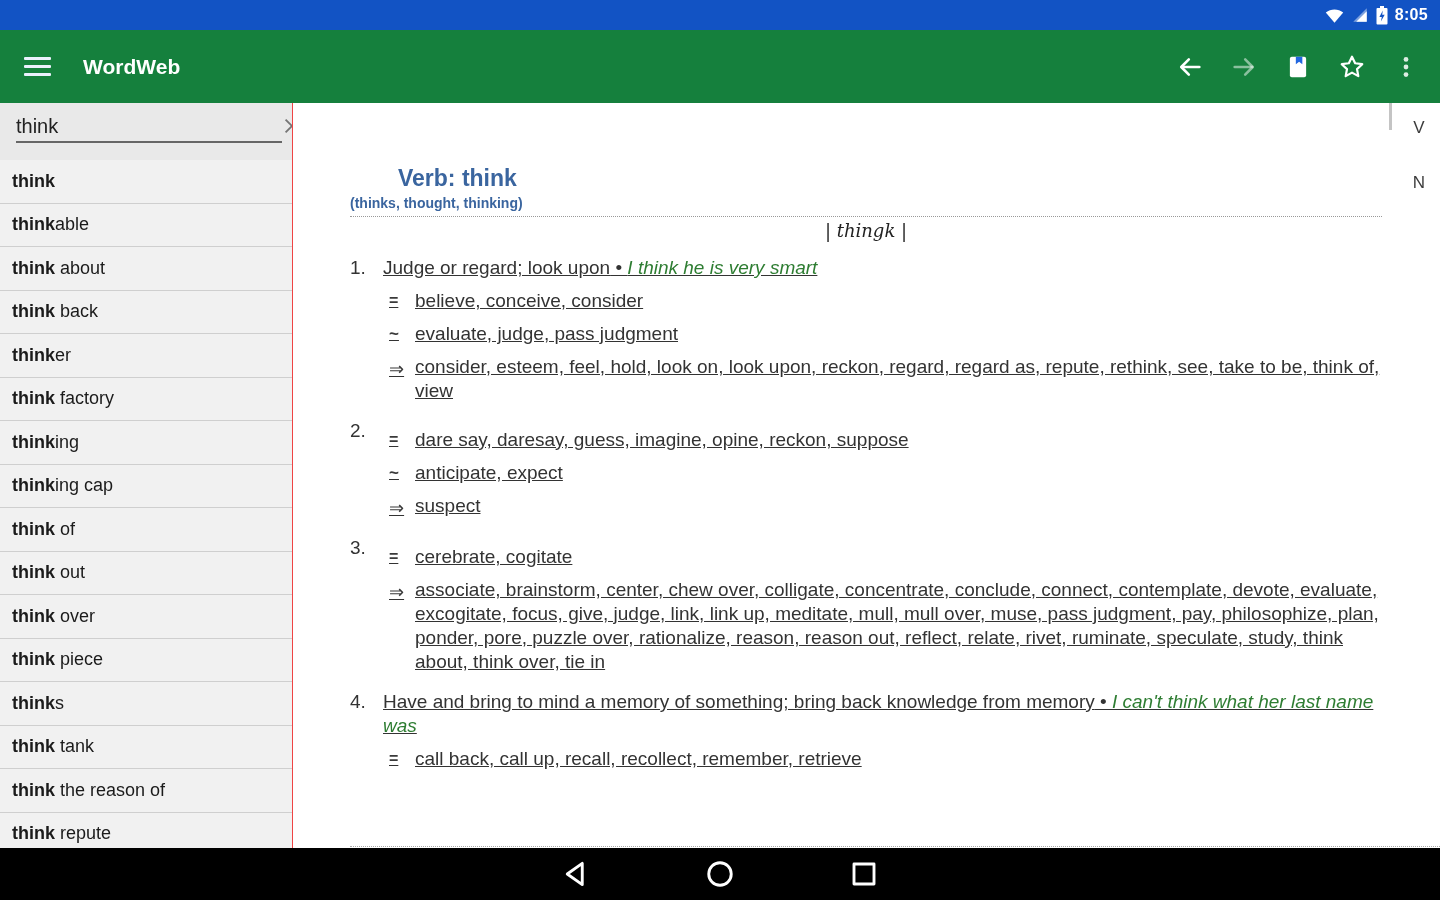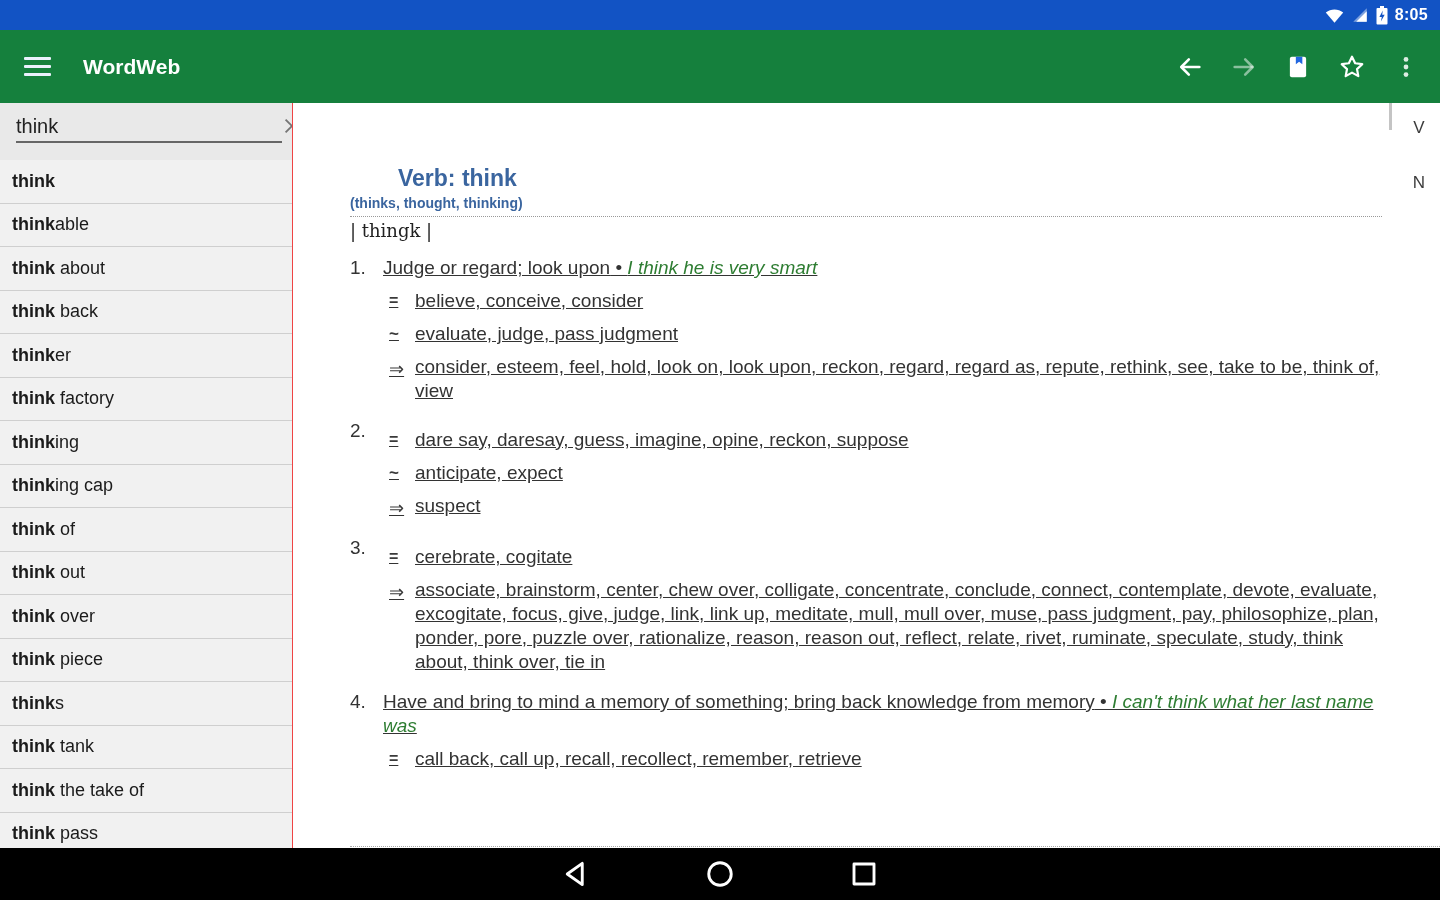--- a/index.html
+++ b/index.html
@@ -31,21 +31,21 @@
   .word-list { }
   .word-item { height:43.5px; display:flex; align-items:center; padding-left:12px; border-bottom:1px solid #CFCFCF; font-size:18px; color:#1b1b1b; cursor:pointer; background:#F1F1F1; }
   .word-item .w-bold { font-weight:bold; }
   .word-item .w-rest { white-space:pre; }
 
   
   .main { flex:1; background:#fff; position:relative; padding:62px 58px 0 57px; overflow:hidden; }
   .entry-heading { font-size:23px; font-weight:bold; color:#3A659F;margin-left:48px; }
   .entry-inflections { font-size:14px; font-weight:bold; color:#3A659F; margin-top:3px; }
   .dotted-rule { border-top:1px dotted #999; margin-top:5px; }
-  .pronunciation { font-family:"DejaVu Serif", serif; font-size:18px; color:#222; margin-top:3px; }
+  .pronunciation { font-family:"DejaVu Serif", serif; font-style:italic; font-size:18px; color:#222; margin-top:3px;text-align:center; }
   .senses { margin-top:15px; font-size:19px; color:#333; line-height:24px; }
   .sense { display:flex; margin-bottom:16px; }
   .sense-num { width:33px; flex-shrink:0; }
   .sense-body { flex:1;text-decoration:underline; }
   .example { color:#2E7D32; font-style:italic; }
   .bullet { color:#333; }
   .syn-row { display:flex; margin-top:9px; }
   .syn-symbol { width:22px; margin-left:6px; flex-shrink:0; color:#3a3a3a; }
   .sym-equals { font-weight:bold; font-size:16px; }
   .sym-similar { font-weight:bold; font-size:17px; }
@@ -209,26 +209,26 @@
             <span class="w-rest">s</span>
   </div>
 
   <div class="word-item">
     <span class="w-bold">think</span>
             <span class="w-rest"> tank</span>
   </div>
 
   <div class="word-item">
     <span class="w-bold">think</span>
-            <span class="w-rest"> the take of</span>
-  </div>
-
-  <div class="word-item">
-    <span class="w-bold">think</span>
-            <span class="w-rest"> pass</span>
+            <span class="w-rest"> the reason of</span>
+  </div>
+
+  <div class="word-item">
+    <span class="w-bold">think</span>
+            <span class="w-rest"> repute</span>
   </div>
 </div>
     </div>
 
     <div class="main">
       <div class="scroll-thumb"></div>
       <div class="quick-nav">
         <div class="quick-letter">V</div>
         <div class="quick-letter">N</div>
       </div>

